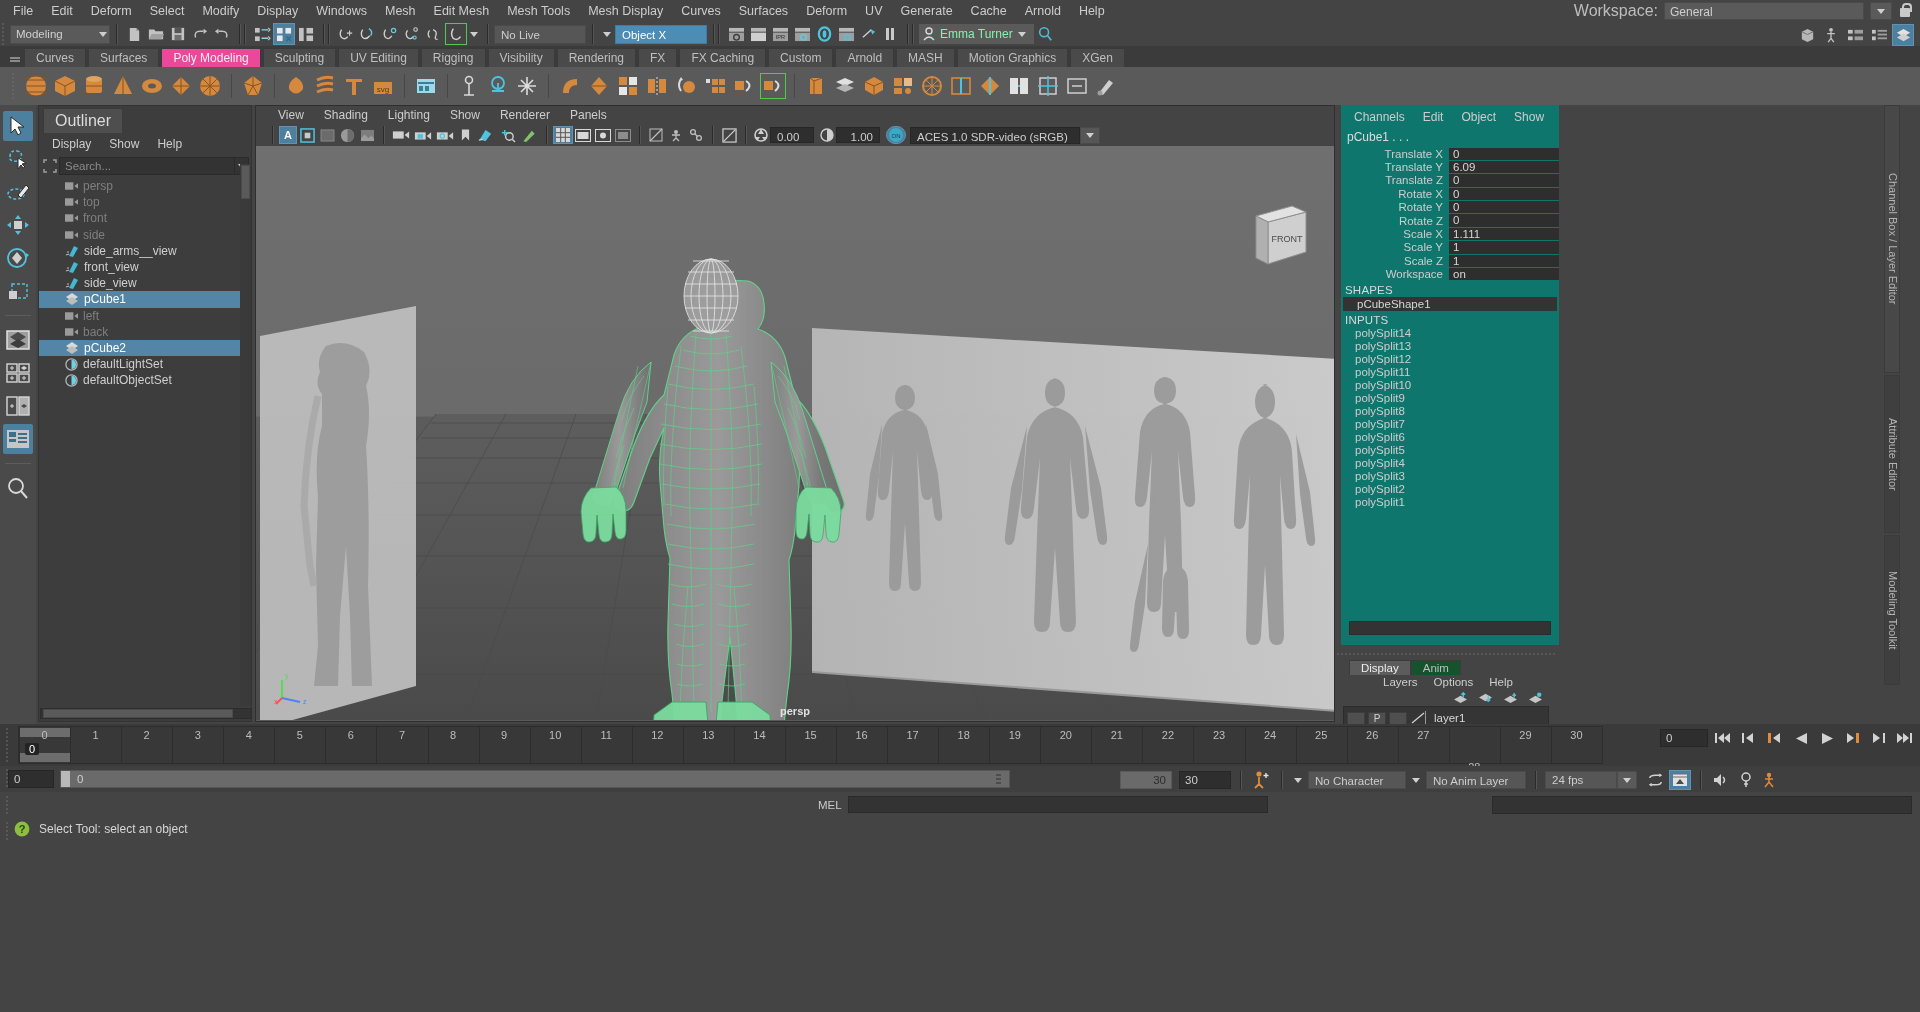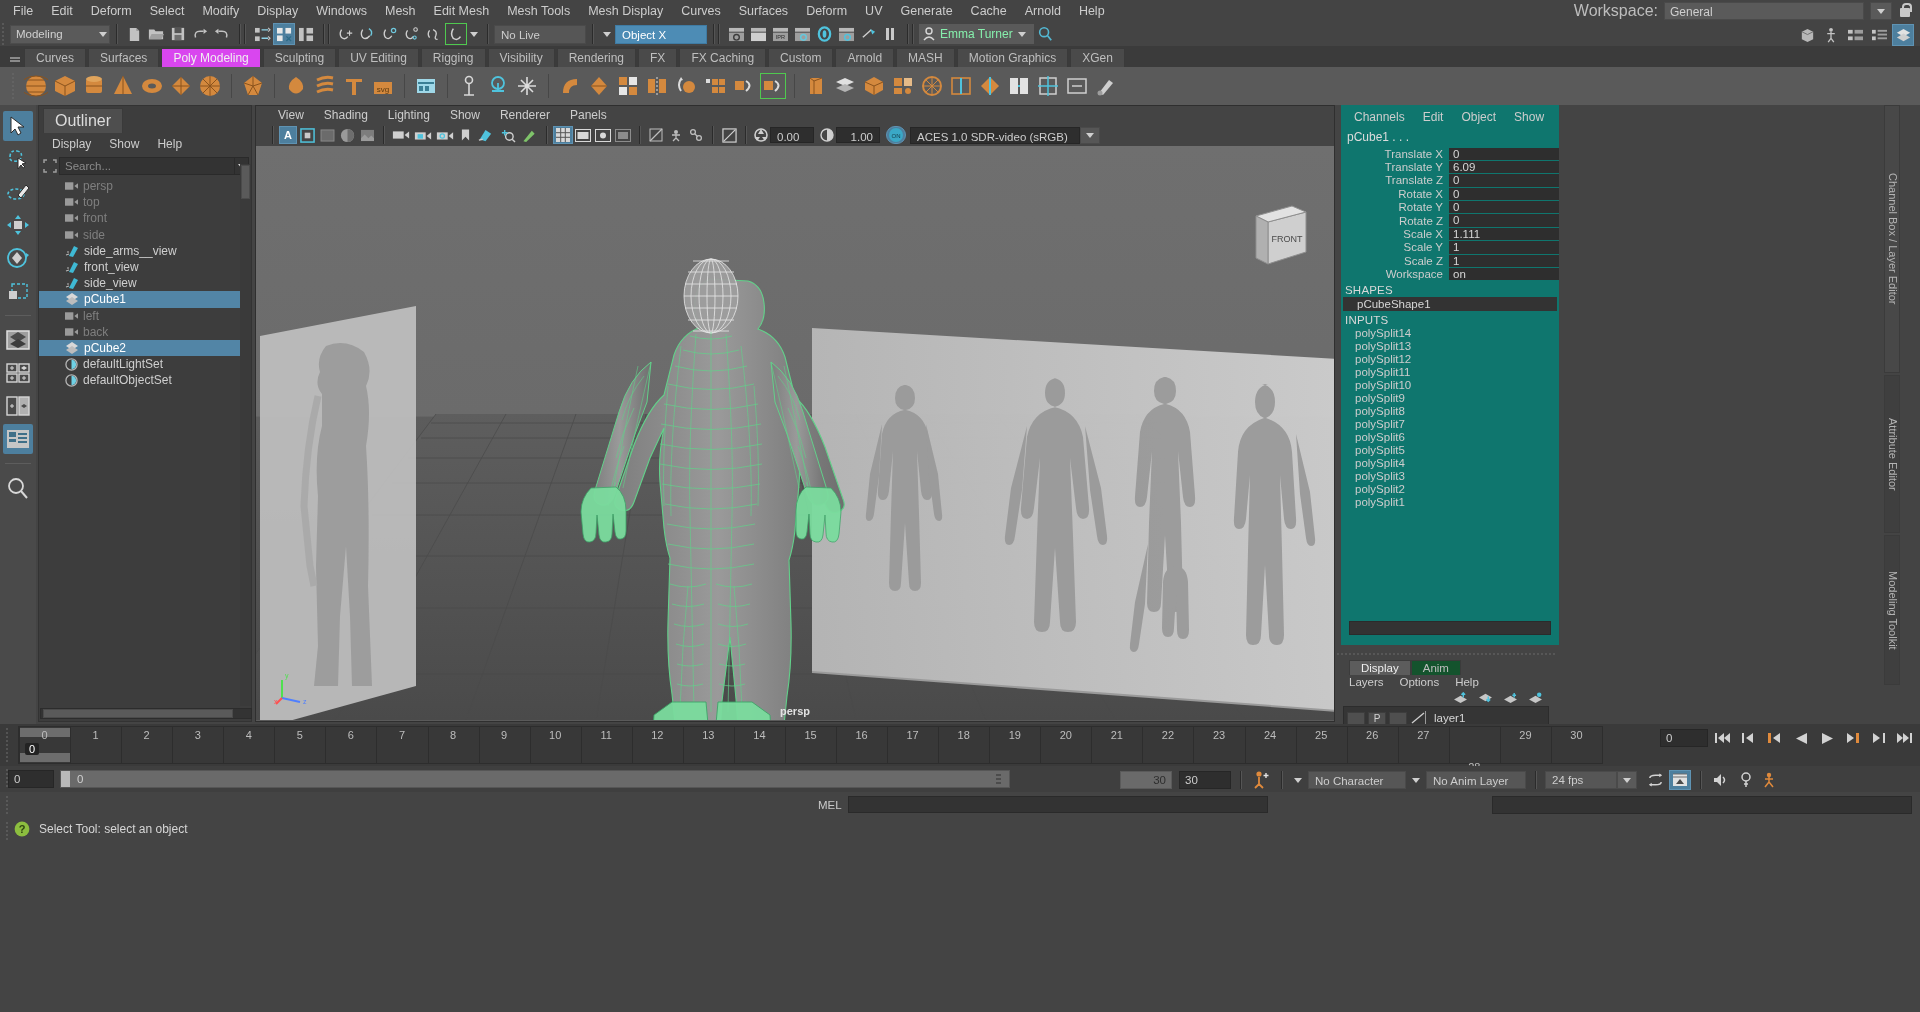--- a/index.html
+++ b/index.html
@@ -58,21 +58,21 @@
   .field-blue{ height:19px; background:#4d8cb5; border:1px solid #3f7ba3; color:#ffffff;
                font-size:11.5px; padding:1px 6px; line-height:16px;}
   .field-grey{ height:19px; background:#565656; border:1px solid #4a4a4a; color:#cdcdcd;
                font-size:11.5px; padding:1px 6px; line-height:16px;}
 
   
   #shelftabs{ position:absolute; left:0; top:46px; width:1920px; height:21px;
               background:#3b3b3b; display:flex; align-items:flex-end; padding-left:10px;}
   .shelf-tab{ height:19px; padding:2px 11px 0 11px; font-size:12px; color:#bfbfbf;
               background:#4a4a4a; margin-right:2px; border:1px solid #3a3a3a; border-bottom:none;}
-  .shelf-tab.active{ background:#d946ef; color:#f0f0f0;}
+  .shelf-tab.active{ background:#ec4899; color:#f0f0f0;}
   #shelfbar{ position:absolute; left:0; top:67px; width:1920px; height:38px;
              background:#5a5a5a; display:flex; align-items:center; padding-left:10px; gap:3px;}
   .shelf-ico{ width:26px; height:26px; display:flex; align-items:center; justify-content:center;}
   .shelf-ico.gsel{ border:1px solid #4fc94f; }
   .shelf-sep{ width:1px; height:24px; background:#474747; margin:0 5px;}
 
   
   #toolbox{ position:absolute; left:0; top:105px; width:36px; height:795px;
             background:#4a4a4a; padding-top:6px; display:flex; flex-direction:column;
             align-items:center; gap:3px; }
@@ -140,21 +140,21 @@
   .vtab{ position:absolute; right:0; width:16px; background:#484848; color:#b4b4b4;
          font-size:11px; writing-mode:vertical-rl; text-align:center; padding:6px 0;
          border:1px solid #3b3b3b;}
 
   
   #layered{ position:absolute; left:0; top:546px; width:218px; height:171px; background:#444;}
   .lay-tabs{ display:flex; align-items:flex-end; height:16px; padding-left:12px;}
   .lay-tab{ font-size:11.5px; padding:1px 11px; color:#bdbdbd; background:#14532d;
             border:1px solid #3b3b3b; border-bottom:none;}
   .lay-tab.active{ background:#5c5c5c; color:#eee;}
-  .lay-menus{ display:flex; padding-left:4px;}
+  .lay-menus{ display:flex; padding-left:4px;justify-content:center;}
   .lay-menus .menu-item{ padding:1px 8px; font-size:11.5px;}
   .lay-icons{ display:flex; justify-content:flex-end; gap:10px; padding:3px 12px 2px 0;}
   .lay-list{ margin:0 6px; background:#353535; border:1px solid #2c2c2c; height:112px; padding:3px;}
   .lay-row{ display:flex; align-items:center; gap:3px; height:16px; margin-bottom:2px;}
   .lay-box{ width:18px; height:13px; background:#4f4f4f; border:1px solid #3d3d3d;
             font-size:10px; color:#d2d2d2; display:flex; align-items:center; justify-content:center;}
   .lay-swatch{ width:16px; height:14px; position:relative; border-right:1px solid #9a9a9a;}
   .lay-name{ font-size:11.5px; color:#d6d6d6; padding-left:5px;}
 
   

